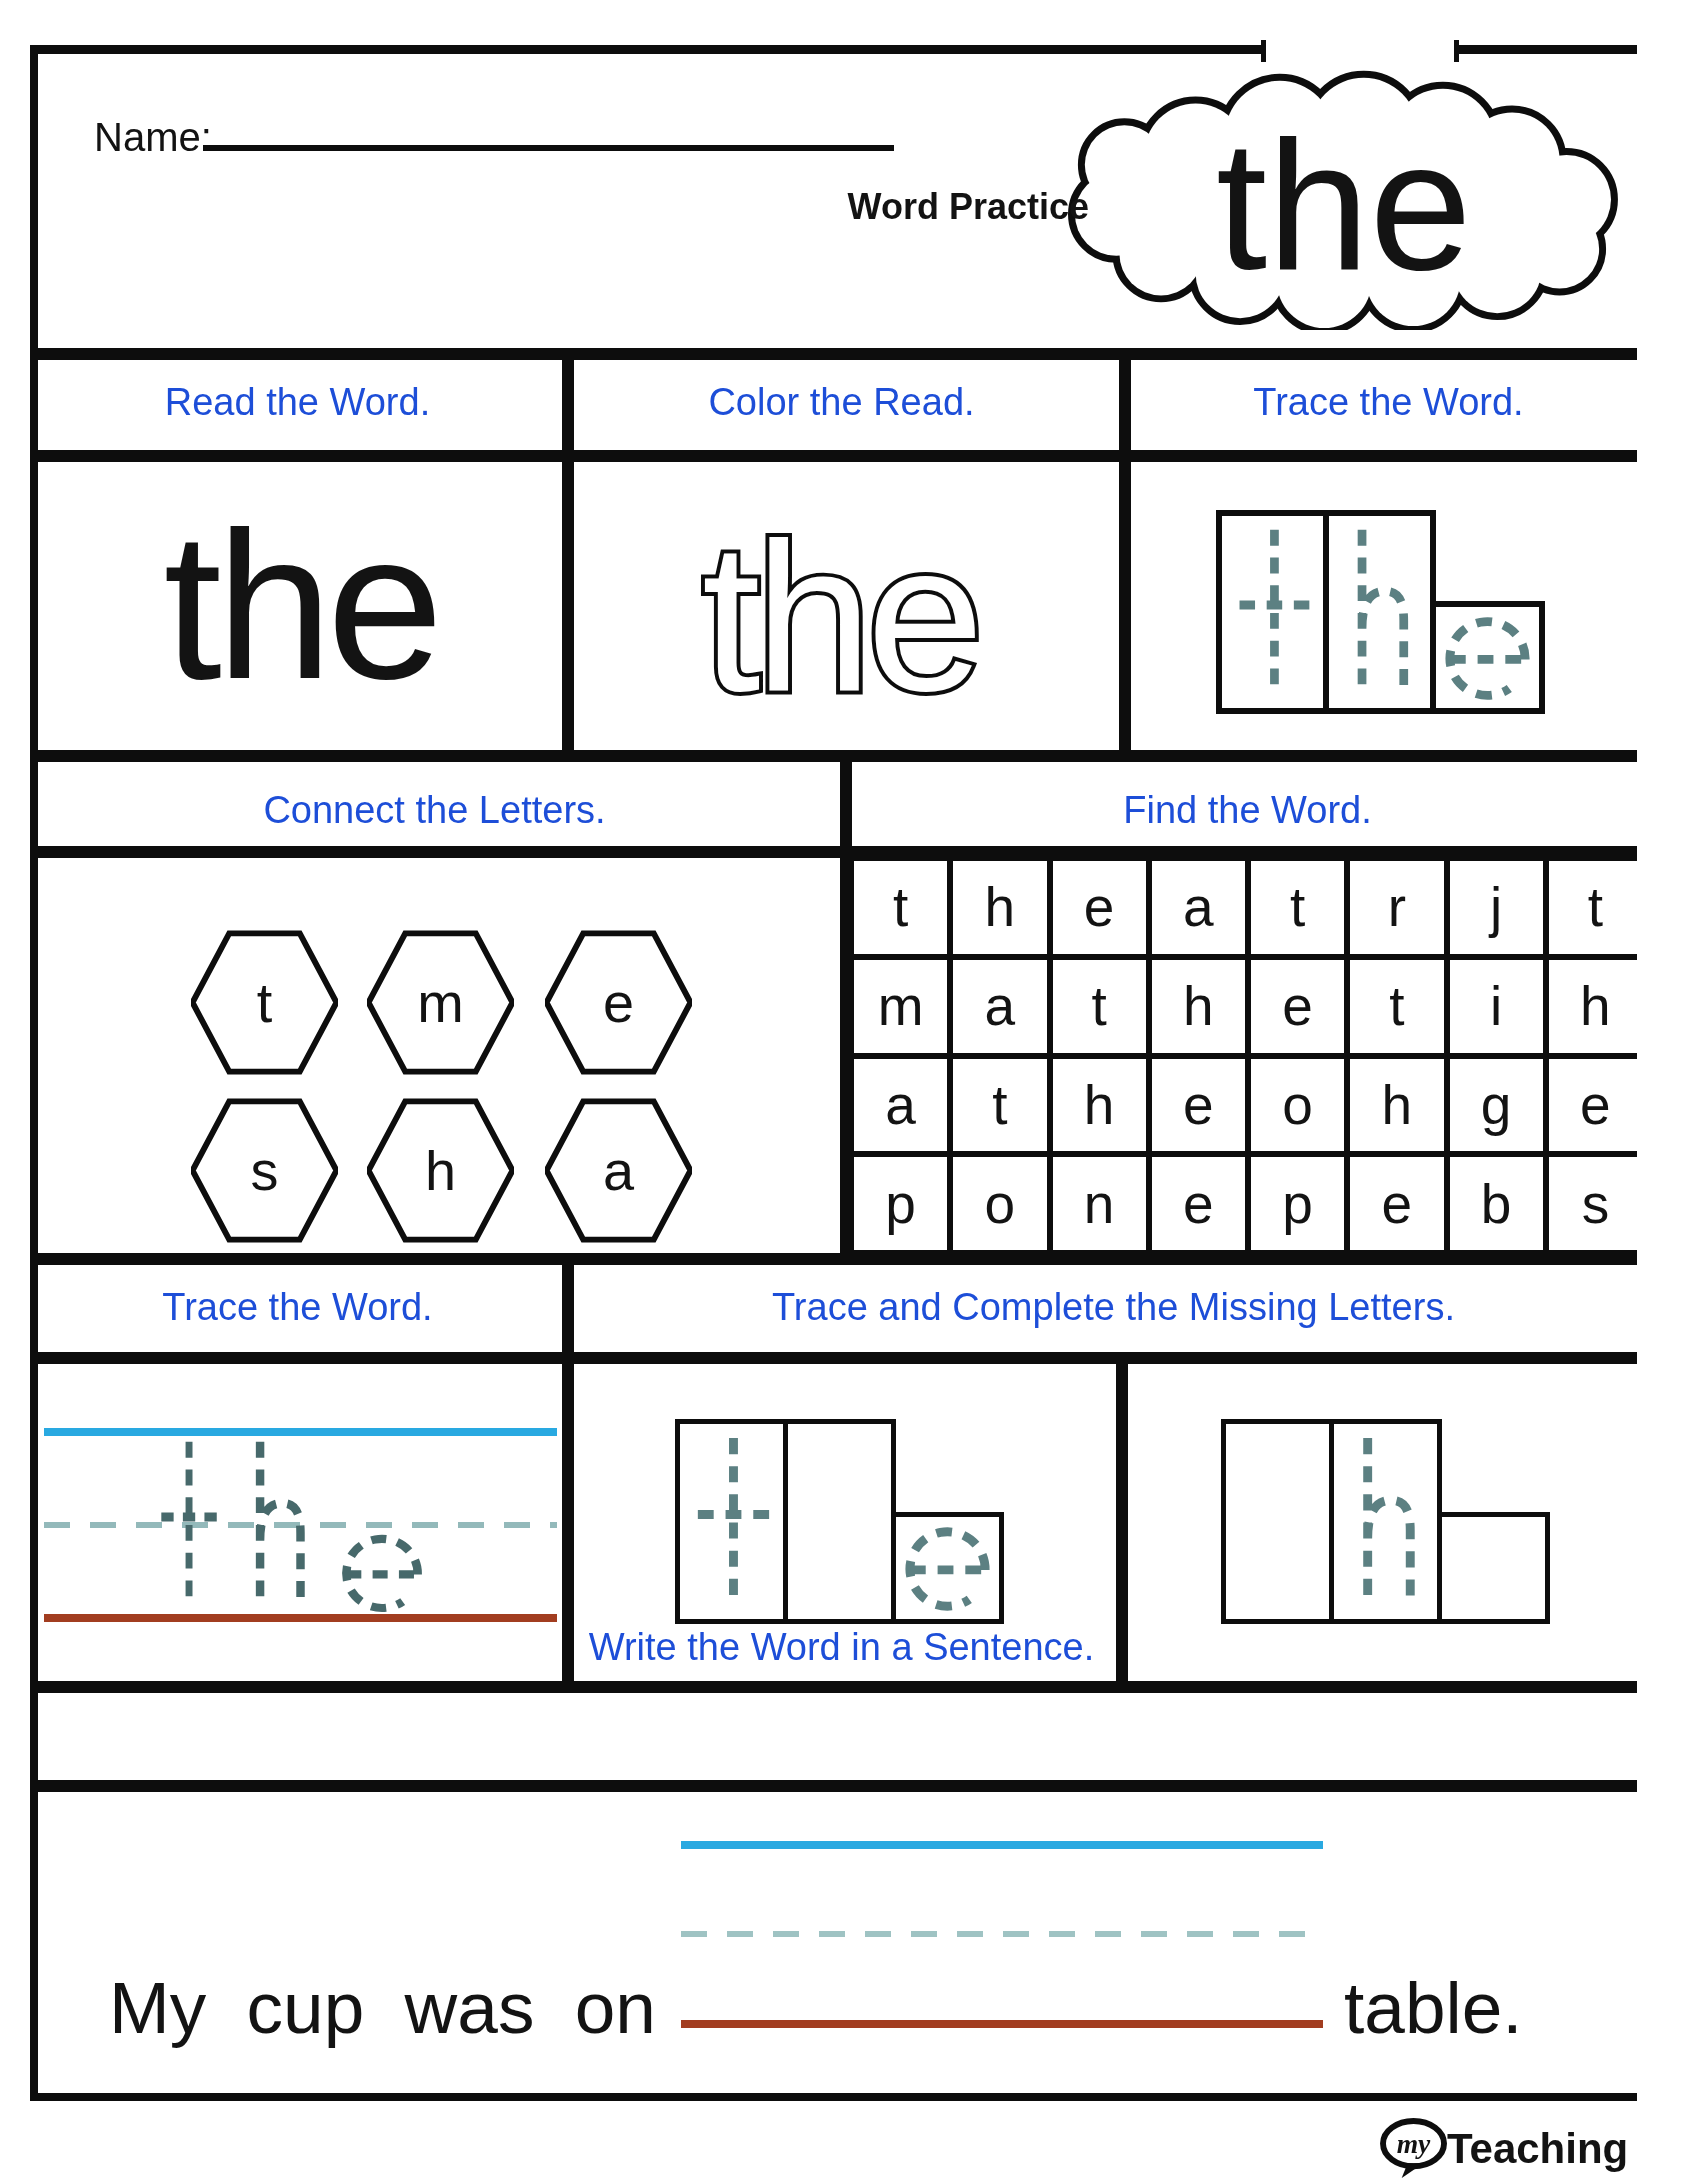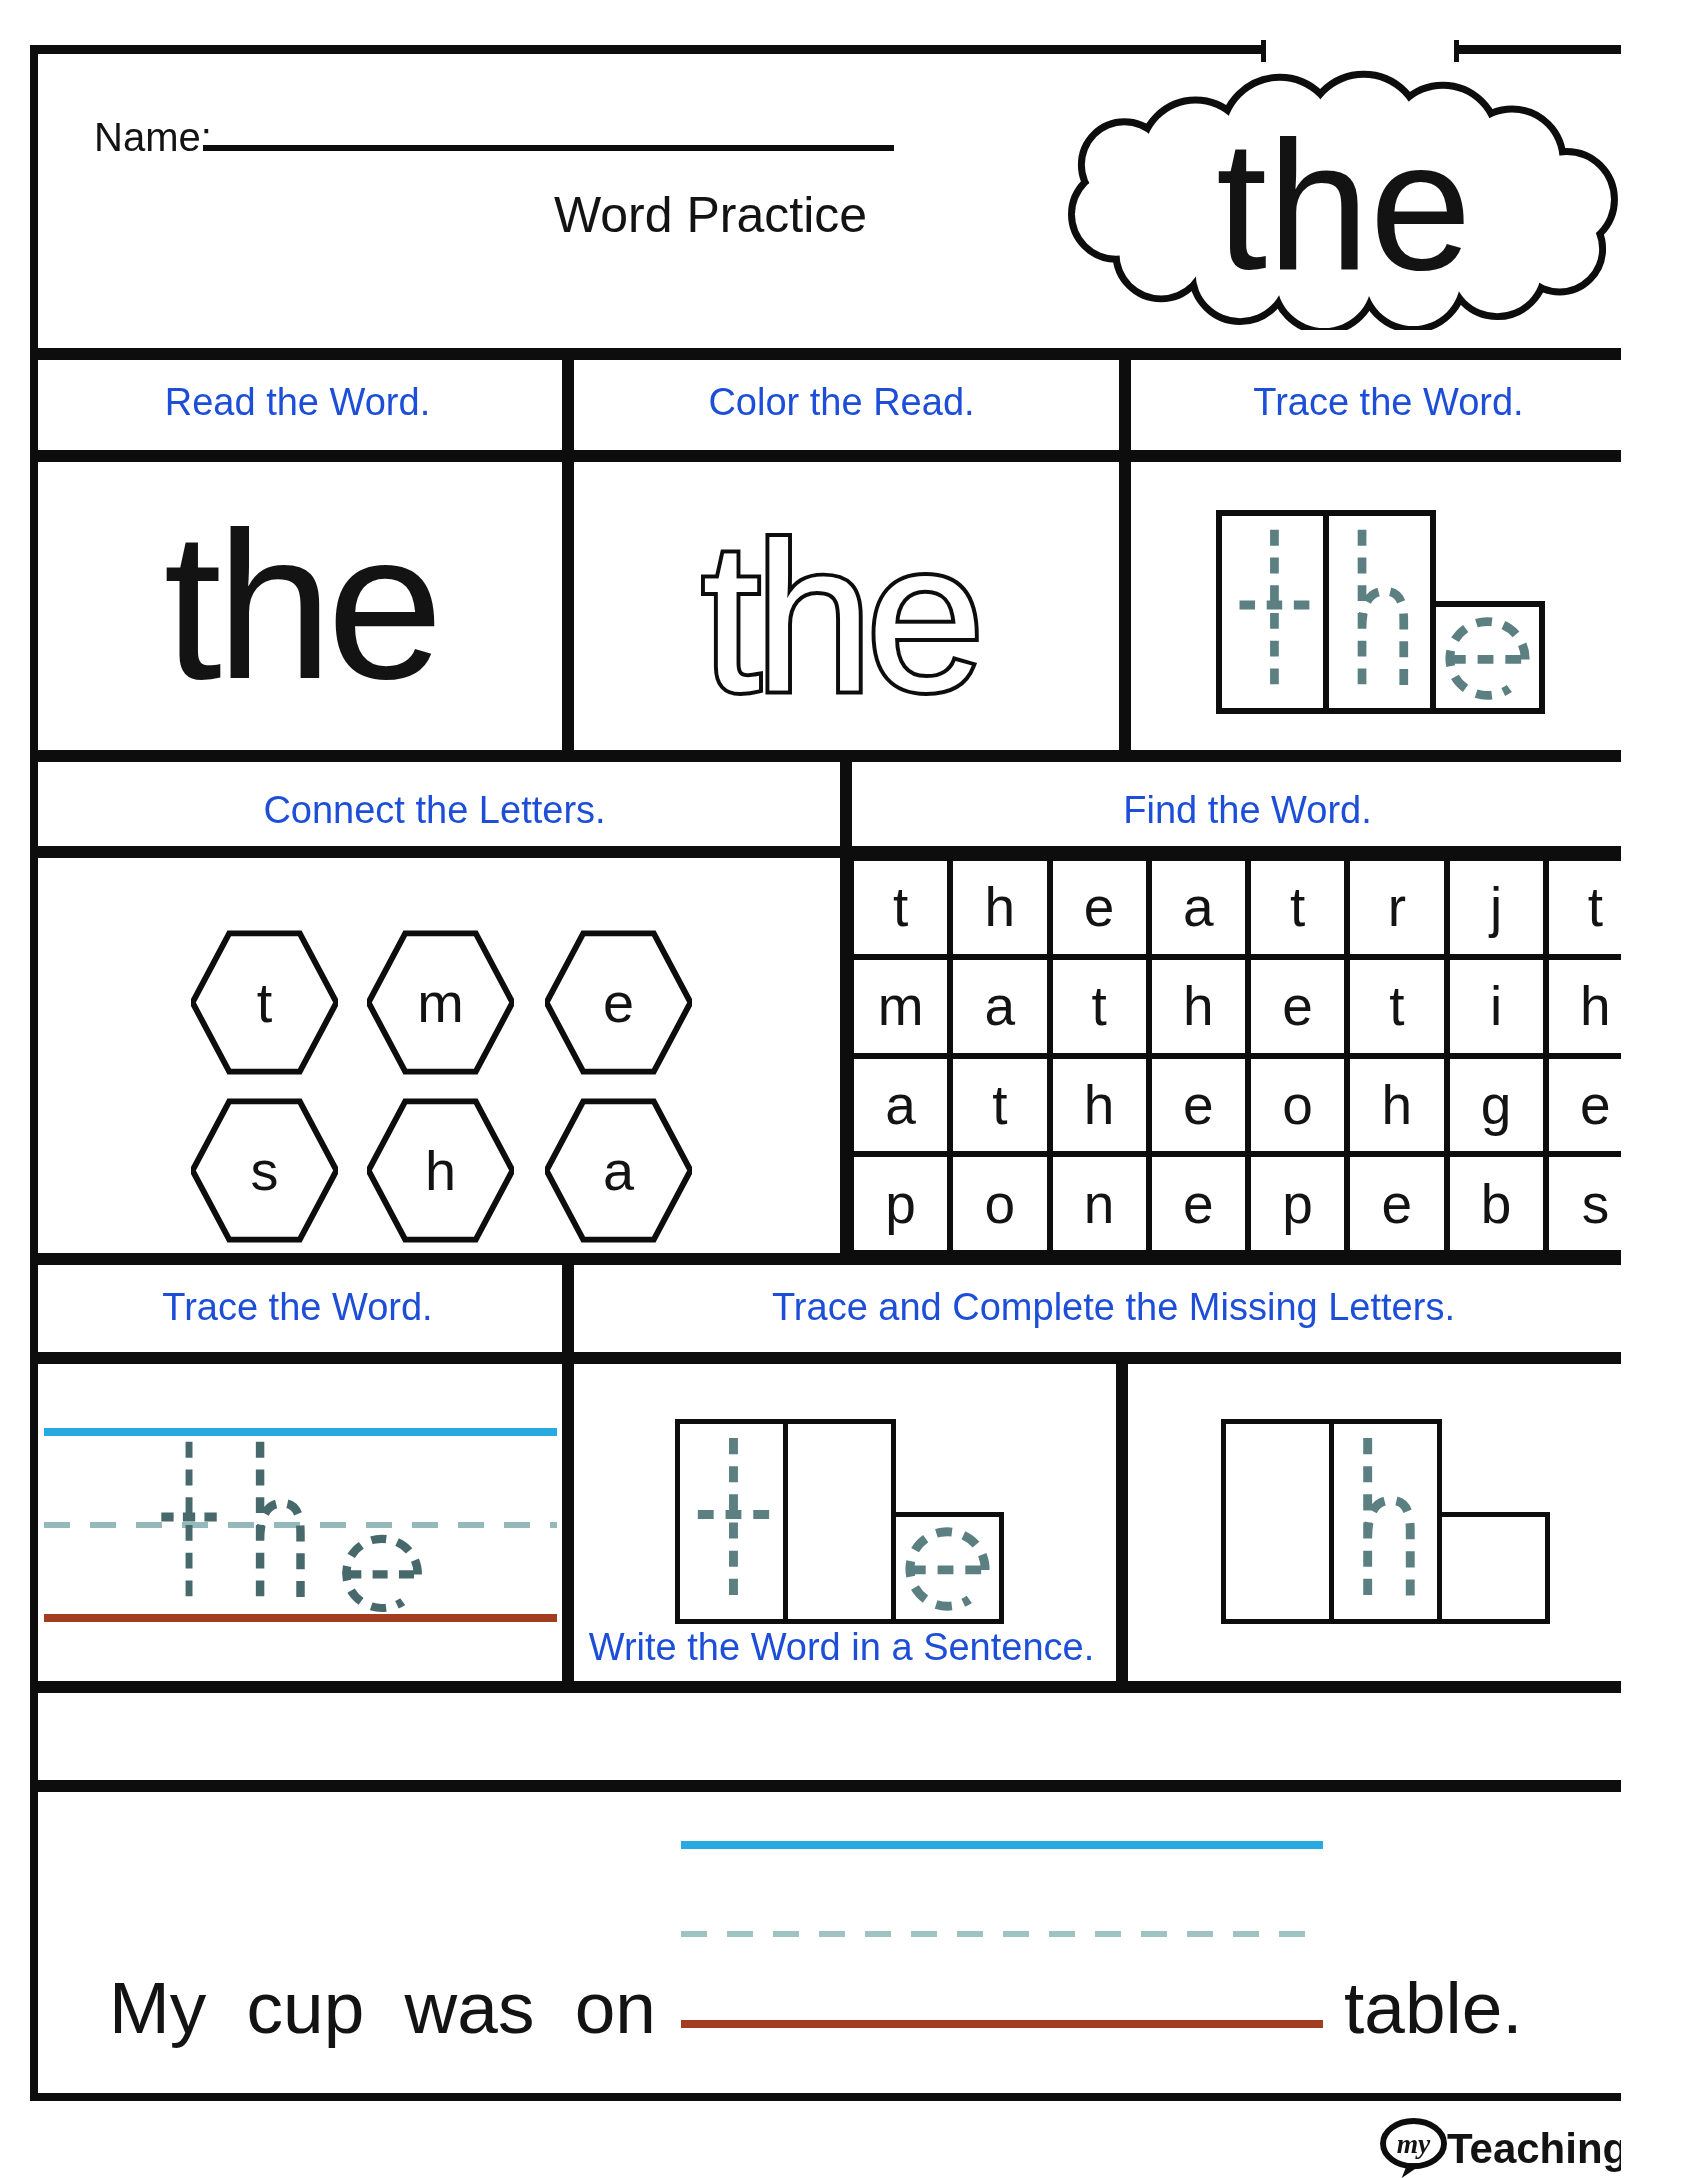--- a/index.html
+++ b/index.html
@@ -1,17 +1,17 @@
 <!DOCTYPE html>
 <html><head>
 <meta charset="utf-8">
 <style>
   html,body{margin:0;padding:0;background:#fff;}
   #stage{position:relative;width:1621px;height:2178px;background:#fff;overflow:hidden;
-         font-family:"Liberation Sans","DejaVu Sans",sans-serif;color:#131313;}
+         font-family:"Liberation Sans","DejaVu Sans",sans-serif;color:#131313;padding-left:16px;}
   .abs{position:absolute;}
   
   #frame{left:30px;top:45px;width:1624px;height:2056px;border:8px solid #0d0d0d;box-sizing:border-box;z-index:1;}
   .hd{background:#0d0d0d;height:12px;left:30px;width:1624px;z-index:5;}
   .vd{background:#0d0d0d;width:12px;z-index:5;}
   
   .hdr{font-size:38px;line-height:48px;text-align:center;z-index:6;color:#1d4ed8;}
   
   #solid-word{left:38px;top:462px;width:525px;height:288px;display:flex;align-items:center;justify-content:center;
               font-size:210px;letter-spacing:-6px;z-index:4;}
@@ -32,21 +32,21 @@
                   font-size:55px;background:#fff;}
   
   .hex{z-index:4;}
   .hex polygon{fill:#fff;stroke:#0d0d0d;stroke-width:4;}
   .hex text{font-size:38px;fill:#131313;font-family:"Liberation Sans","DejaVu Sans",sans-serif;}
   
   .sent{font-size:73px;word-spacing:20px;z-index:4;white-space:nowrap;}
   
   #name-label{left:94px;top:115px;font-size:40px;z-index:4;}
   #name-line{left:203px;top:145px;width:691px;height:6px;background:#0d0d0d;z-index:4;}
-  #title{left:554px;top:186px;width:535px;font-size:50px;font-weight:normal;text-align:left;z-index:4;}
+  #title{left:554px;top:186px;width:535px;font-size:36px;font-weight:bold;text-align:right;z-index:4;}
   #cloud{left:1047px;top:59px;z-index:2;}
   #topline{left:30px;top:46px;width:1624px;height:8px;background:#0d0d0d;z-index:3;}
   #notch{left:1261px;top:40px;width:198px;height:22px;background:#fff;border-left:5px solid #0d0d0d;
          border-right:5px solid #0d0d0d;box-sizing:border-box;z-index:3;}
   #brand{left:1447px;top:2125px;font-size:42px;font-weight:bold;z-index:2;}
   #bubble{left:1378px;top:2117px;z-index:2;}
 </style>
 </head>
 <body>
 

